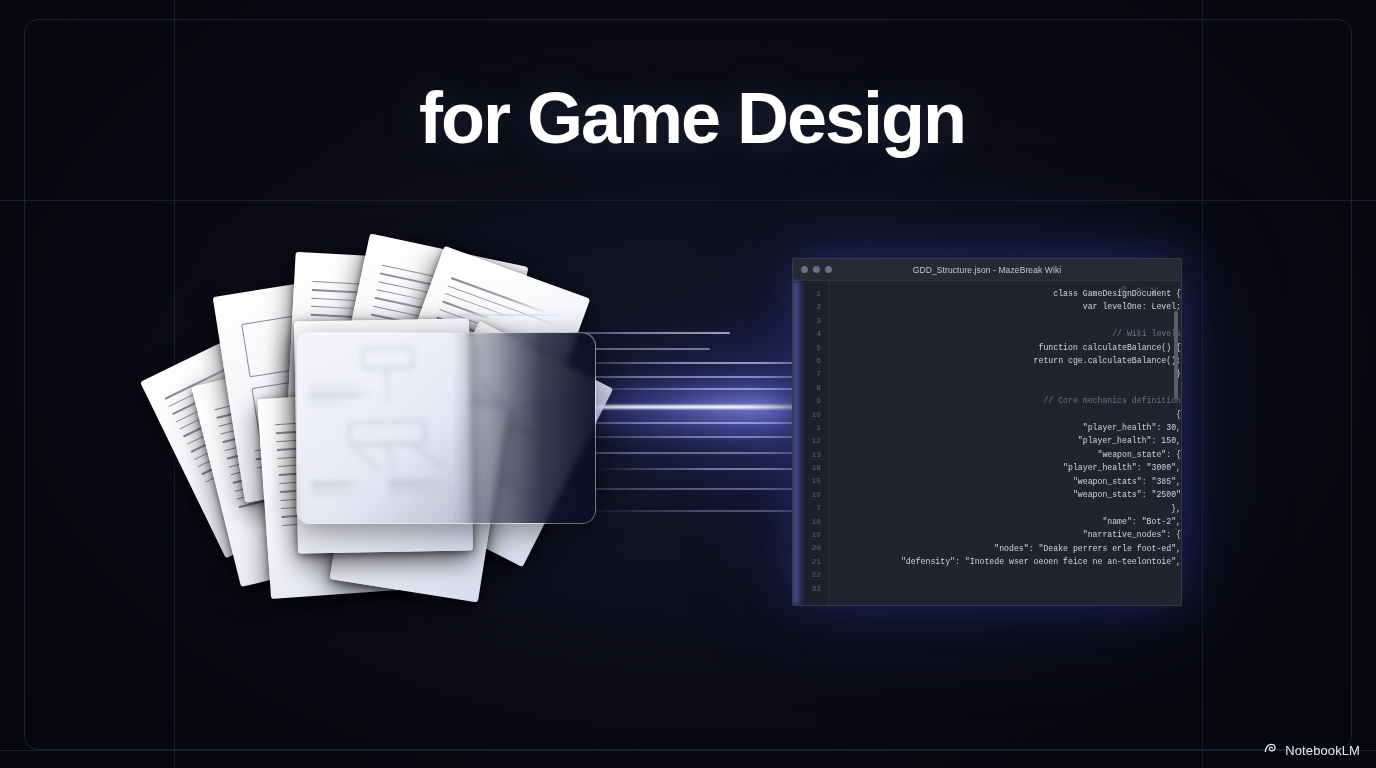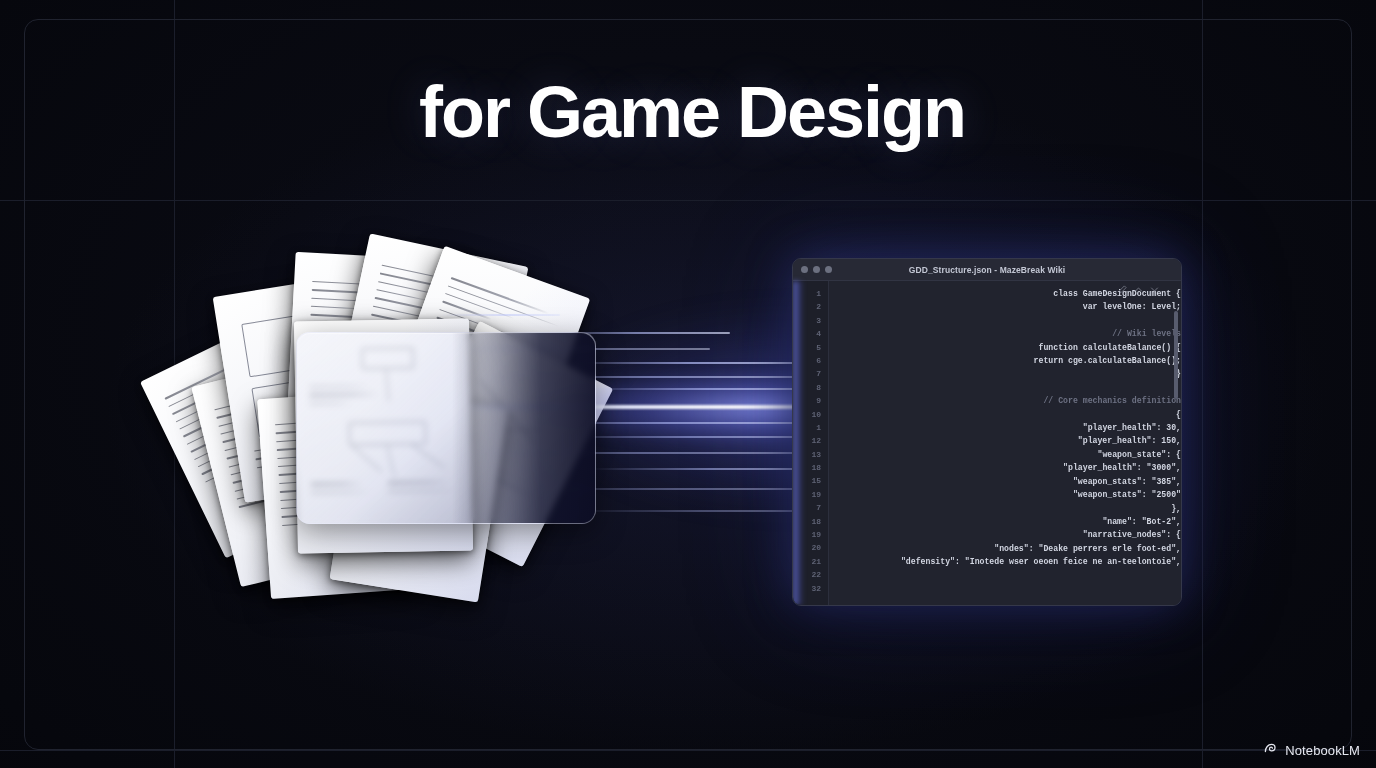--- a/index.html
+++ b/index.html
@@ -44,21 +44,21 @@
     top: 62px;
     text-align: center;
     color: #ffffff;
     font-family: "Liberation Sans", sans-serif;
     font-weight: 700;
     font-size: 72px;
     line-height: 1.0;
     letter-spacing: -2.0px;
     text-shadow: 0 0 42px rgba(150,165,255,0.20);
   }
-  .headline .l2 { display: block; margin-top: 14px; padding-left: 8px; }
+  .headline .l2 { display: block; margin-top: 20px; padding-left: 8px; }
 
   
   .hero {
     position: absolute;
     left: 0; top: 236px;
     width: 1376px; height: 345px;
   }
 
   
   .papers { position: absolute; left: 168px; top: 8px; width: 450px; height: 340px; }
@@ -179,29 +179,28 @@
     border-radius: 2px;
     filter: blur(0.3px);
   }
 
   
   .editor {
     position: absolute;
     left: 792px; top: 22px;
     width: 390px; height: 348px;
     background: #1f212b;
-    border-radius: 9px;
+    border-radius: 1px;
     border: 1px solid #35384a;
     box-shadow:
       0 0 46px rgba(70,80,190,0.40),
       0 0 110px rgba(50,58,150,0.26),
       0 14px 40px rgba(0,0,0,0.64);
     overflow: hidden;
     z-index: 12;
-    font-weight: bold;
   }
 
   .editor-titlebar {
     position: relative;
     height: 22px;
     background: #272935;
     border-bottom: 1px solid #313443;
     display: flex;
     align-items: center;
     padding: 0 8px;

